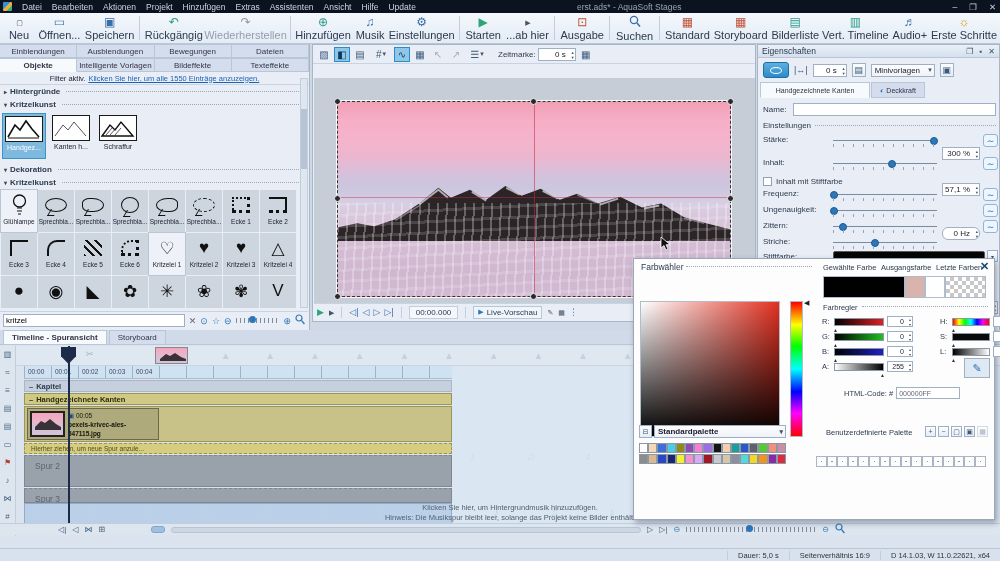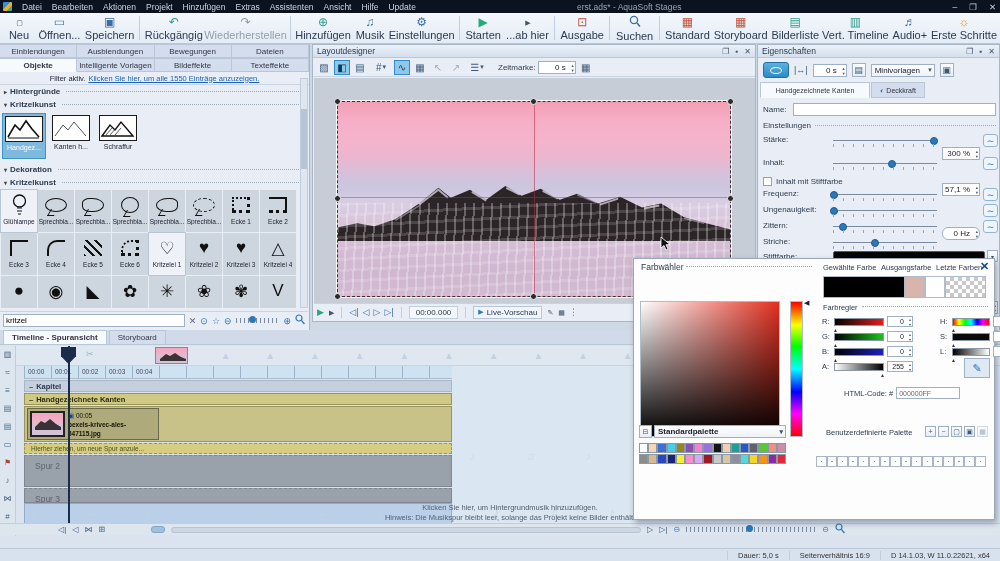--- a/index.html
+++ b/index.html
@@ -479,28 +479,20 @@
             <circle cx="4" cy="4" r="3" fill="none" stroke="#2d77b8" stroke-width="1.2"></circle>
             <line x1="6.4" y1="6.4" x2="9.4" y2="10" stroke="#2d77b8" stroke-width="1.3"></line>
           </svg></span>
     </div>
     <div class="vscroll">
         <div class="vthumb"></div>
       </div>
   </div>
 
   <div class="abs panel layoutpanel">
-    <div class="ptitle">
-      <span>Layoutdesigner</span>
-      <span class="pbtns">
-        <span class="ic i-max"></span>
-        <span class="ic i-pin"></span>
-        <span class="ic i-x"></span>
-      </span>
-    </div>
     <div class="ltool">
       <span class="lbtn">▨</span>
       <span class="lbtn on">◧</span>
       <span class="lbtn">▤</span>
       <span class="lbtn arrd" style="width:22px;">#</span>
       <span class="lbtn on">∿</span>
       <span class="lbtn">▦</span>
       <span class="lbtn gray">↖</span>
       <span class="lbtn gray">↗</span>
       <span class="lbtn arrd" style="width:22px;">☰</span>

